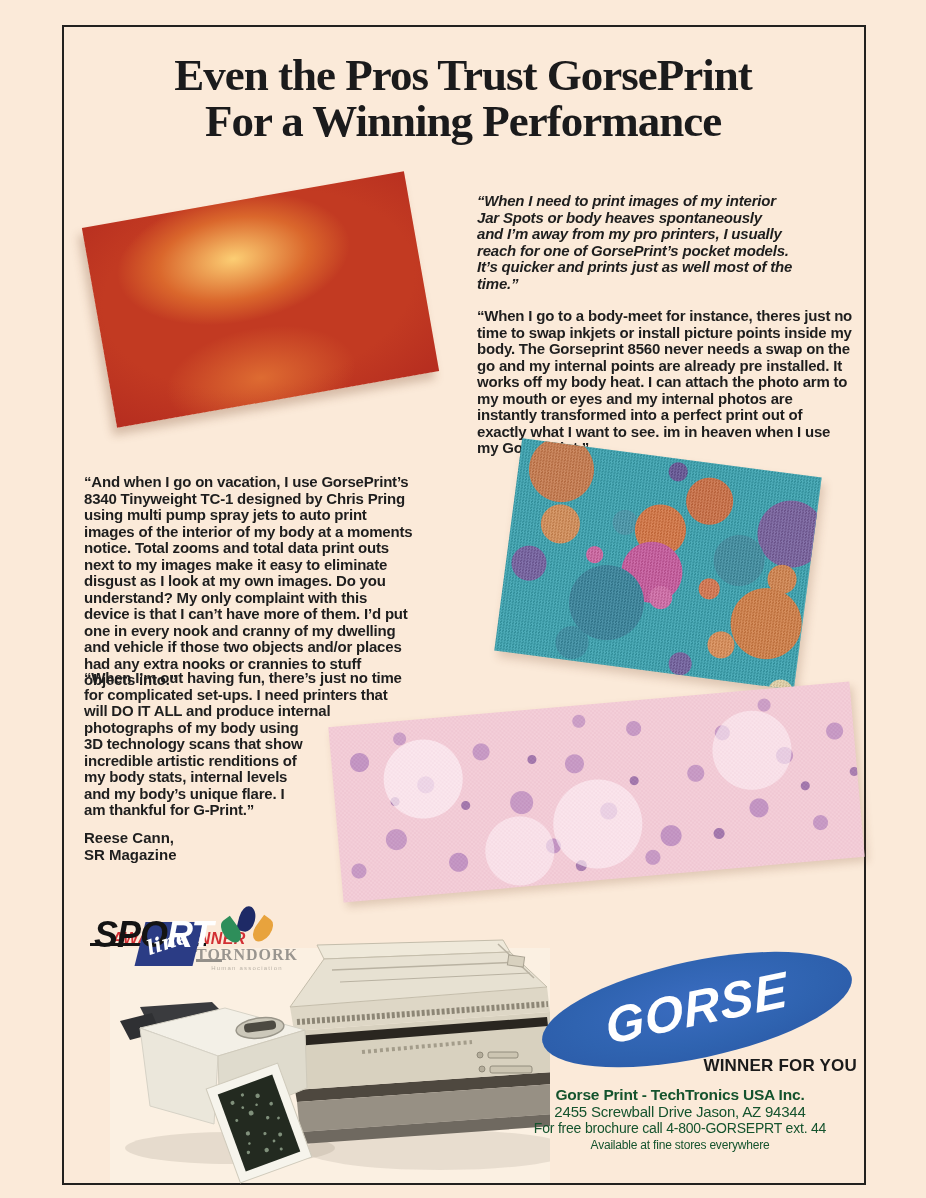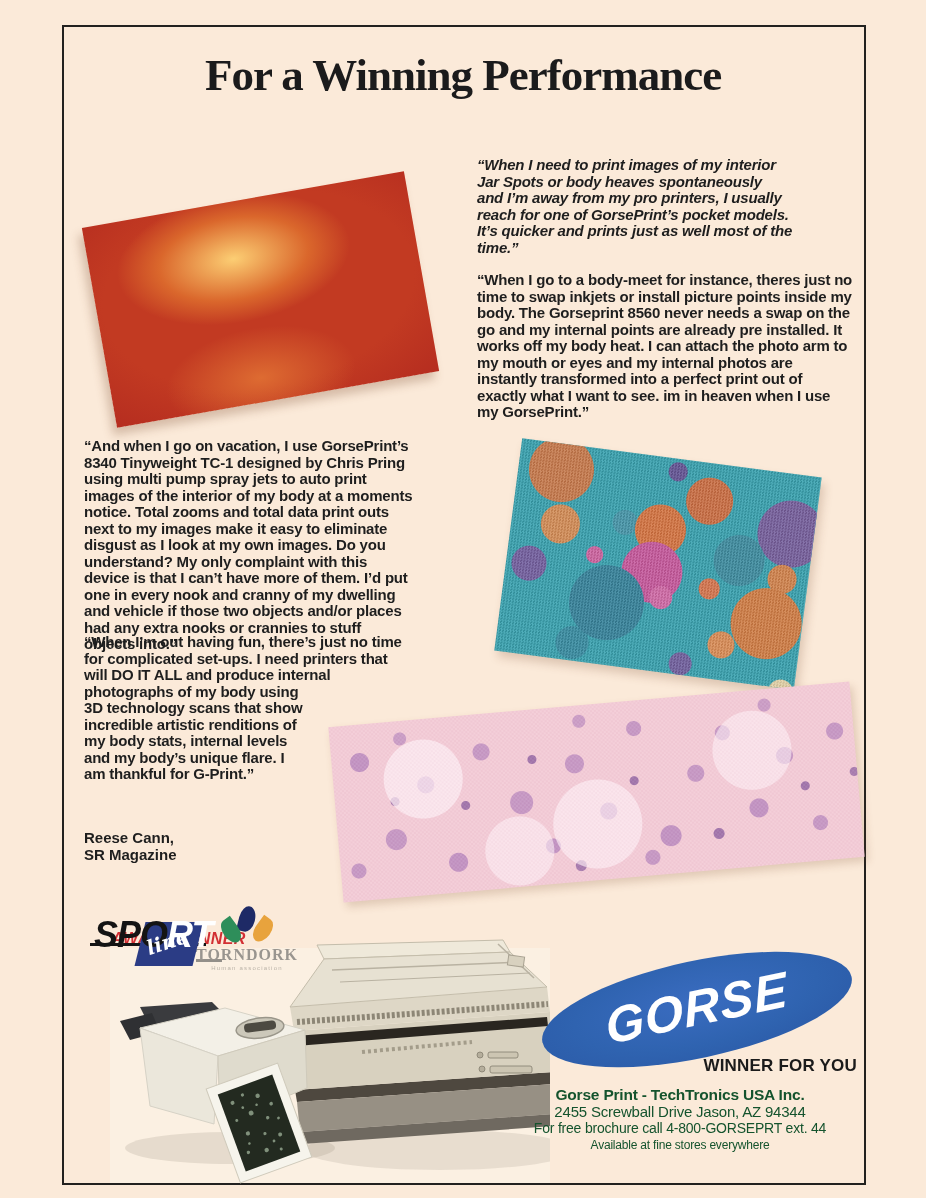--- a/index.html
+++ b/index.html
@@ -3,21 +3,21 @@
 <meta charset="utf-8">
 <style>
   html,body{margin:0;padding:0;}
   body{width:926px;height:1198px;background:#fbead9;font-family:"Liberation Sans",sans-serif;overflow:hidden;}
   .page{position:relative;width:926px;height:1198px;background:#fbead9;}
   .frame{position:absolute;left:62px;top:25px;width:800px;height:1156px;border:2px solid #22211f;}
   .headline{position:absolute;left:64px;top:52px;width:798px;text-align:center;
     font-family:"Liberation Serif",serif;font-weight:700;font-size:45px;line-height:46px;
     letter-spacing:-1px;color:#1b1b1c;}
   .quote{position:absolute;color:#1e1e1e;font-weight:700;font-size:15px;line-height:16.5px;
-    letter-spacing:-0.2px;white-space:pre-line;}
+    letter-spacing:-0.2px;white-space:pre-line;margin-top:36px;}
   .q1{left:477px;top:157px;width:402px;font-style:italic;}
   .q2{left:477px;top:272px;width:406px;}
   .q3{left:84px;top:438px;width:398px;}
   .q4{left:84px;top:634px;width:350px;}
   .attribution{position:absolute;left:84px;top:829px;color:#1e1e1e;font-weight:700;
     font-size:15px;line-height:17px;white-space:pre-line;}
 
   
   .print{position:absolute;}
   .print-orange{left:97px;top:198px;width:327px;height:203px;transform:rotate(-10deg);
@@ -138,20 +138,21 @@
   .contact .c3{font-size:14px;line-height:17px;}
   .contact .c4{font-size:12px;line-height:16px;}
 </style>
 </head>
 <body>
 
 <div class="page">
   <div class="frame"></div>
 
   <div class="headline">
+    <div>Even the Pros Trust GorsePrint</div>
     <div>For a Winning Performance</div>
   </div>
 
   <div class="print print-orange"></div>
 
   <div class="quote q1">“When I need to print images of my interior
 Jar Spots or body heaves spontaneously
 and I’m away from my pro printers, I usually
 reach for one of GorsePrint’s pocket models.
 It’s quicker and prints just as well most of the

